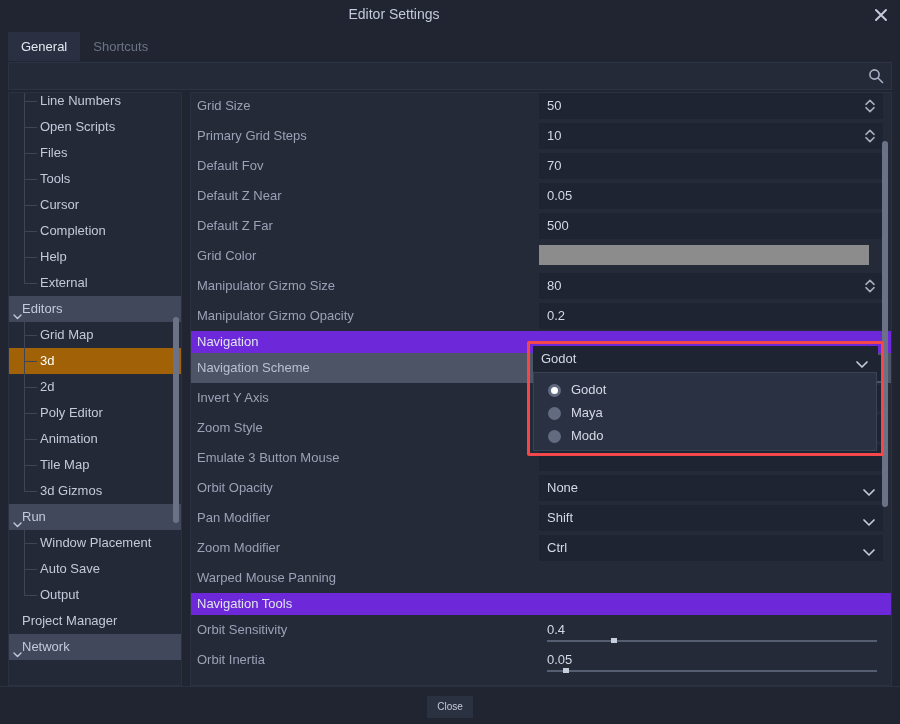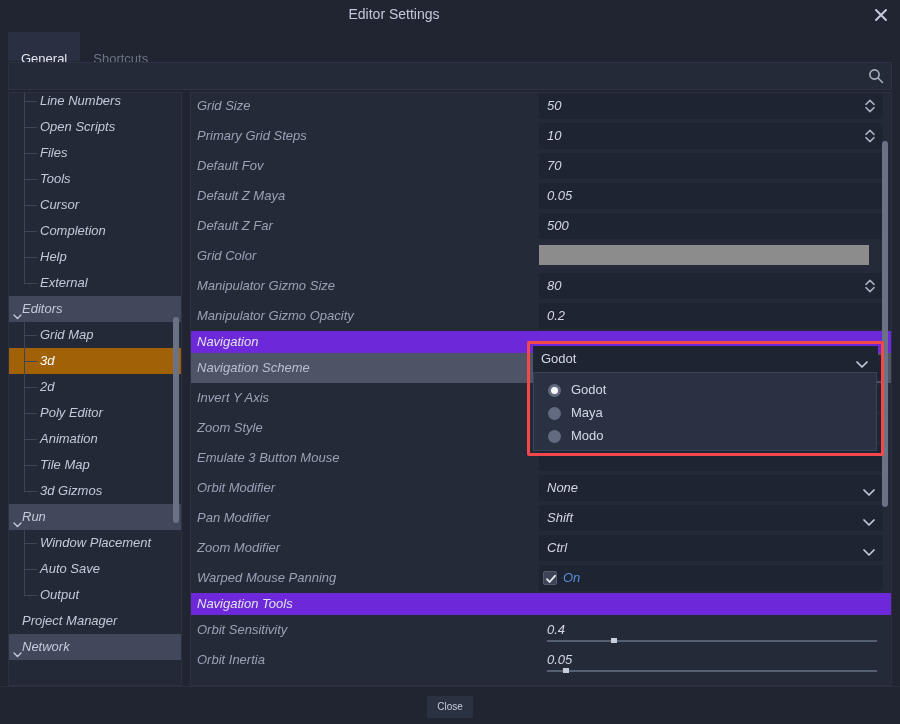--- a/index.html
+++ b/index.html
@@ -26,42 +26,42 @@
     cursor: pointer;
   }
   .titlebar .close-x svg { display:block; }
 
   
   .tabbar {
     position: absolute; left: 8px; top: 32px; width: 884px; height: 29px;
   }
   .tab {
     float: left; height: 29px; line-height: 29px;
-    padding: 12px 13px; font-size: 13px; cursor: pointer;
+    padding: 0 13px; font-size: 13px; cursor: pointer;
   }
   .tab.active { background: #2a3041; color: #e4e8f0; }
   .tab.inactive { background: transparent; color: #6d7486; }
 
   
   .searchbar {
     position: absolute; left: 8px; top: 62px; width: 884px; height: 28px;
     background: #242a38; border: 1px solid #2c3344;
   }
   .searchbar .search-input {
     position: absolute; left: 6px; top: 0; width: 840px; height: 26px;
     background: transparent; border: 0; outline: none;
     color: #c3cadb; font-size: 13px; font-family: "Liberation Sans", sans-serif;
   }
   .searchbar .search-icon {
     position: absolute; right: 6px; top: 4px; width: 18px; height: 18px;
   }
 
   
   .content {
-    position: absolute; left: 8px; top: 92px; width: 884px; height: 594px; font-style: italic;
+    position: absolute; left: 8px; top: 92px; width: 884px; height: 594px;
   }
 
   
   .sidebar {
     position: absolute; left: 0; top: 0; width: 174px; height: 594px;
     background: #232936; border: 1px solid #2b3141;
     overflow: hidden;
   }
   .tree { position: absolute; left: 0; top: 0; width: 174px; }
   .tree-item {
@@ -284,21 +284,21 @@
               </svg></span>
           </div>
         </div>
         <div class="row">
           <span class="name">Default Fov</span>
           <div class="field">
             <span class="val">70</span>
           </div>
         </div>
         <div class="row">
-          <span class="name">Default Z Maya</span>
+          <span class="name">Default Z Near</span>
           <div class="field">
             <span class="val">0.05</span>
           </div>
         </div>
         <div class="row">
           <span class="name">Default Z Far</span>
           <div class="field">
             <span class="val">500</span>
           </div>
         </div>
@@ -340,21 +340,21 @@
         </div>
         <div class="row">
           <span class="name">Zoom Style</span>
           <div class="field"></div>
         </div>
         <div class="row">
           <span class="name">Emulate 3 Button Mouse</span>
           <div class="field"></div>
         </div>
         <div class="row">
-          <span class="name">Orbit Modifier</span>
+          <span class="name">Orbit Opacity</span>
           <div class="field">
             <span class="val">None</span>
             <span class="chev"><svg width="12" height="9" viewBox="0 0 12 9">
                 <path d="M1 2 L6 7 L11 2" stroke="#c3cadb" stroke-width="1.7" fill="none" stroke-linecap="round" stroke-linejoin="round"></path>
               </svg></span>
           </div>
         </div>
         <div class="row">
           <span class="name">Pan Modifier</span>
           <div class="field">
@@ -368,28 +368,20 @@
           <span class="name">Zoom Modifier</span>
           <div class="field">
             <span class="val">Ctrl</span>
             <span class="chev"><svg width="12" height="9" viewBox="0 0 12 9">
                 <path d="M1 2 L6 7 L11 2" stroke="#c3cadb" stroke-width="1.7" fill="none" stroke-linecap="round" stroke-linejoin="round"></path>
               </svg></span>
           </div>
         </div>
         <div class="row">
           <span class="name">Warped Mouse Panning</span>
-          <div class="checkrow">
-            <span class="cbox">
-              <svg width="12" height="12" viewBox="0 0 12 12">
-                <path d="M2 6.2 L4.6 9 L10 2.8" stroke="#e8ecf4" stroke-width="1.8" fill="none" stroke-linecap="round" stroke-linejoin="round"></path>
-              </svg>
-            </span>
-            <span class="cbox-lbl">On</span>
-          </div>
         </div>
         <div class="row section">
           <span class="name">Navigation Tools</span>
         </div>
         <div class="row">
           <span class="name">Orbit Sensitivity</span>
           <div class="field" style="background: transparent;">
             <span class="val">0.4</span>
           </div>
           <div class="slider-track"></div>

